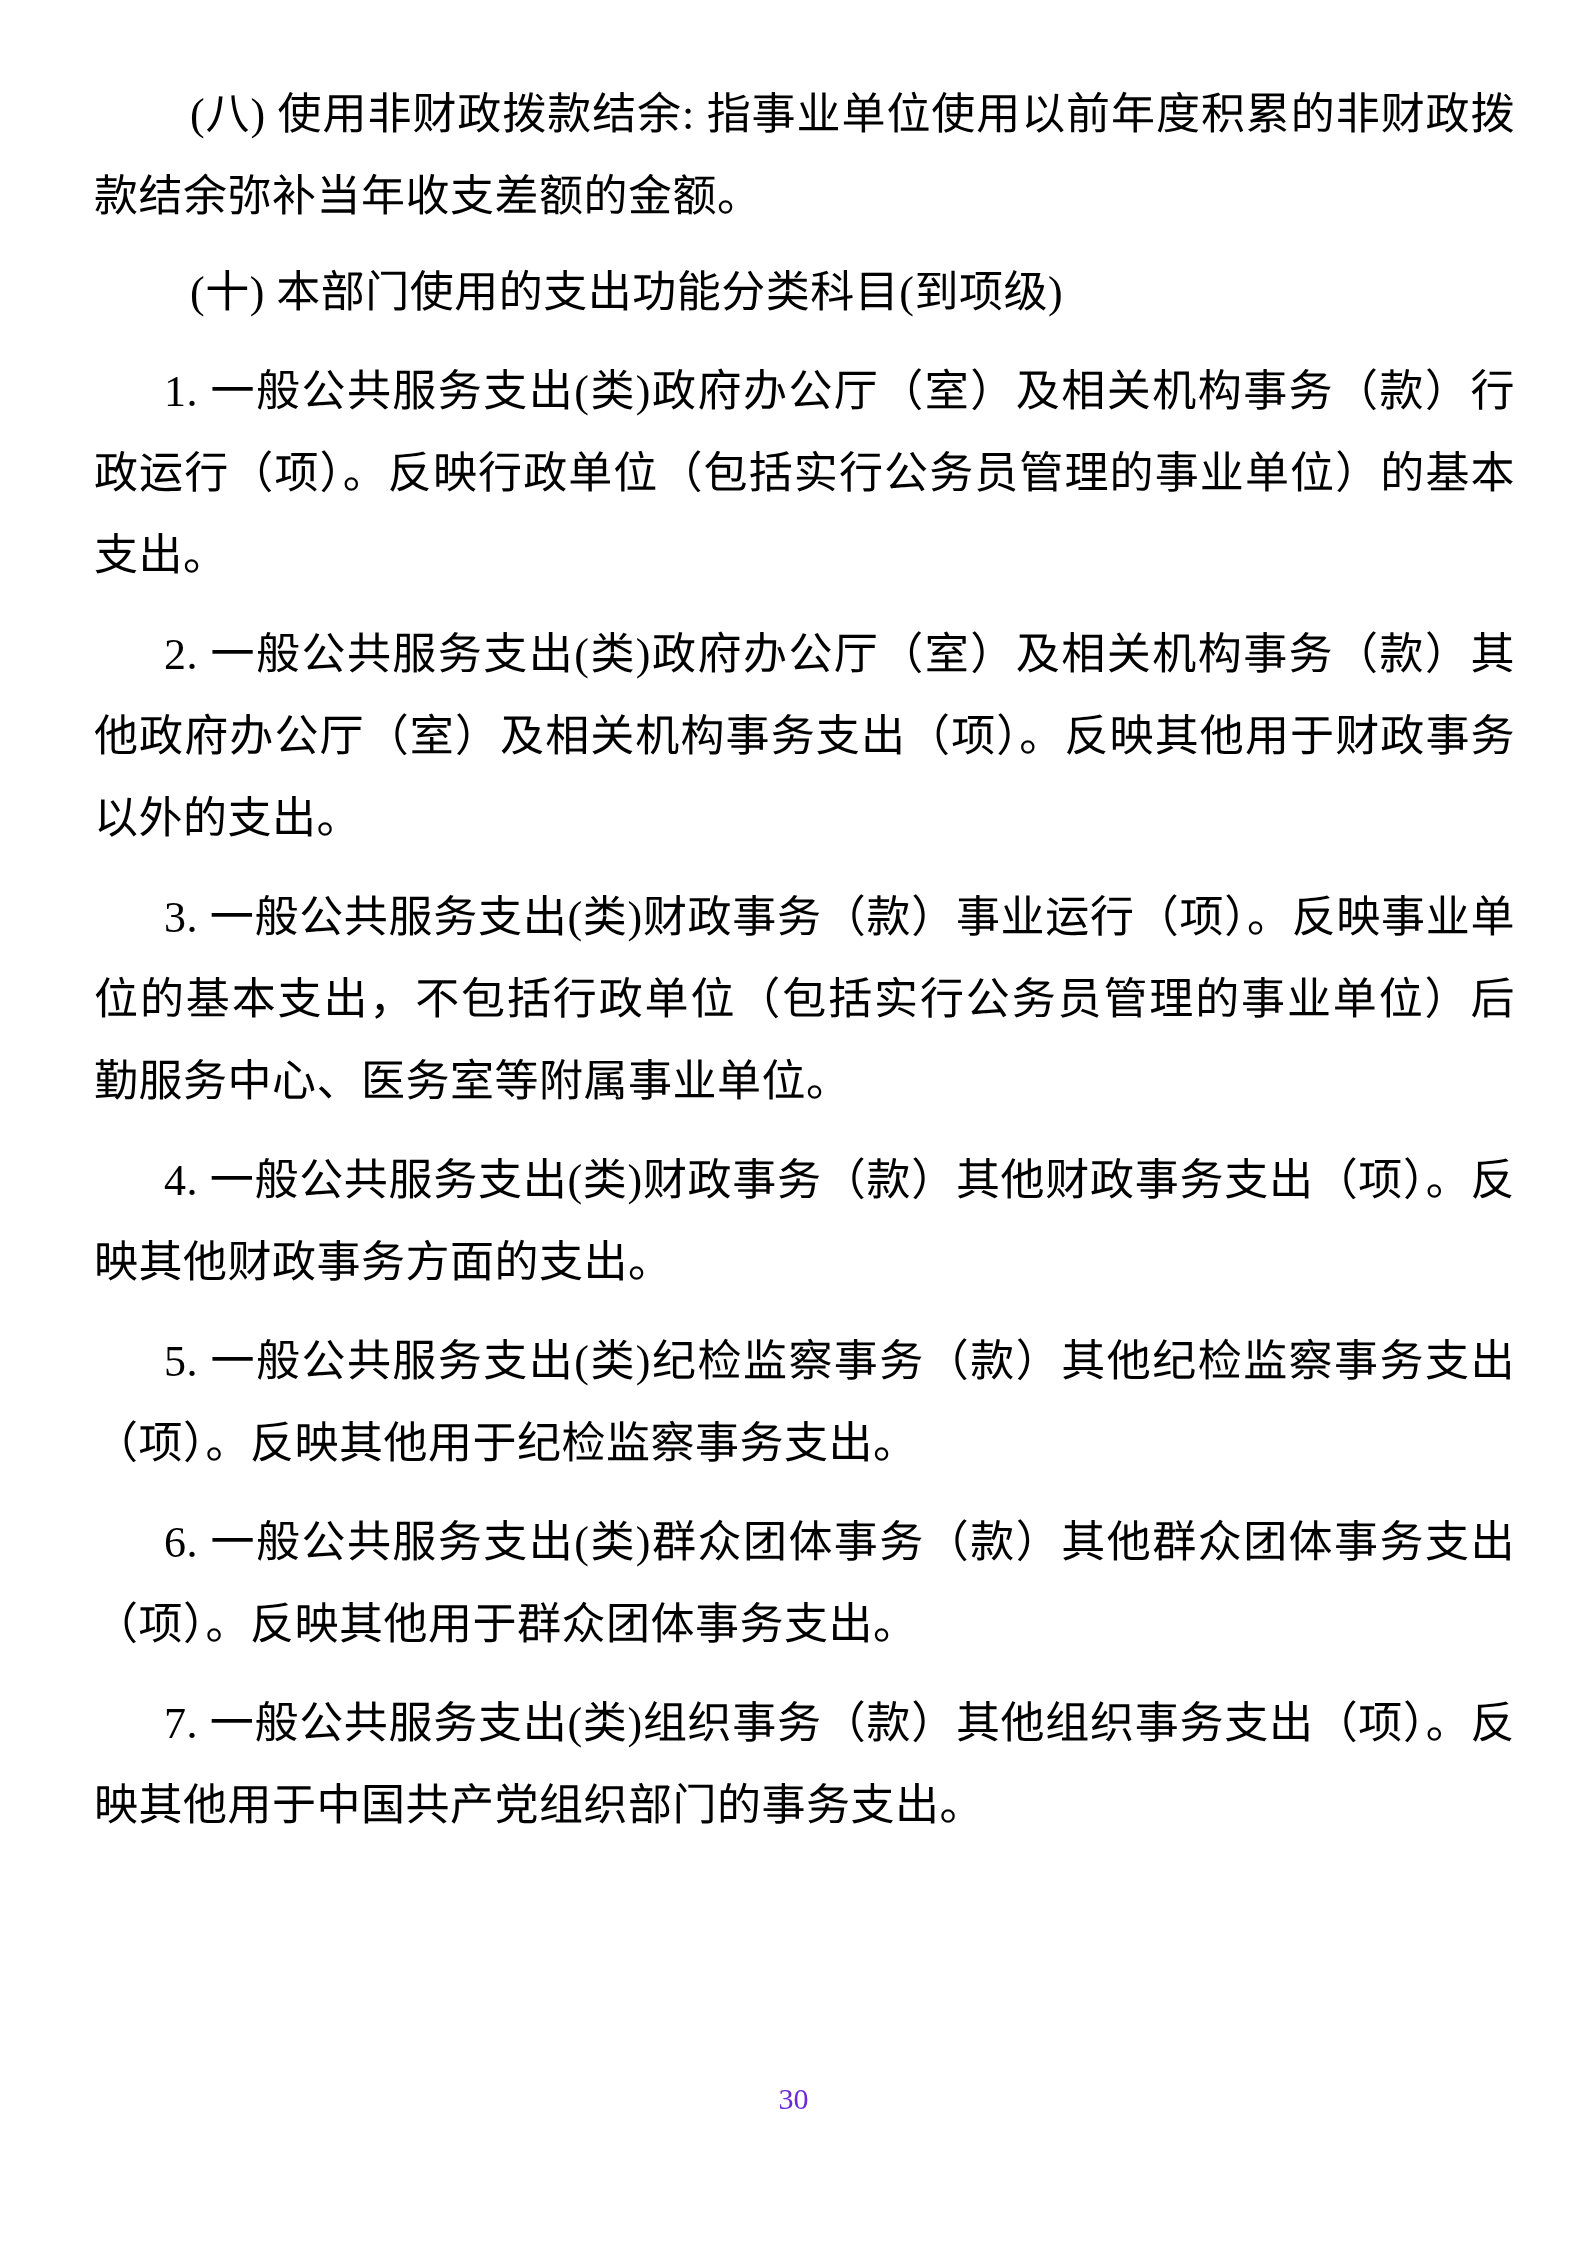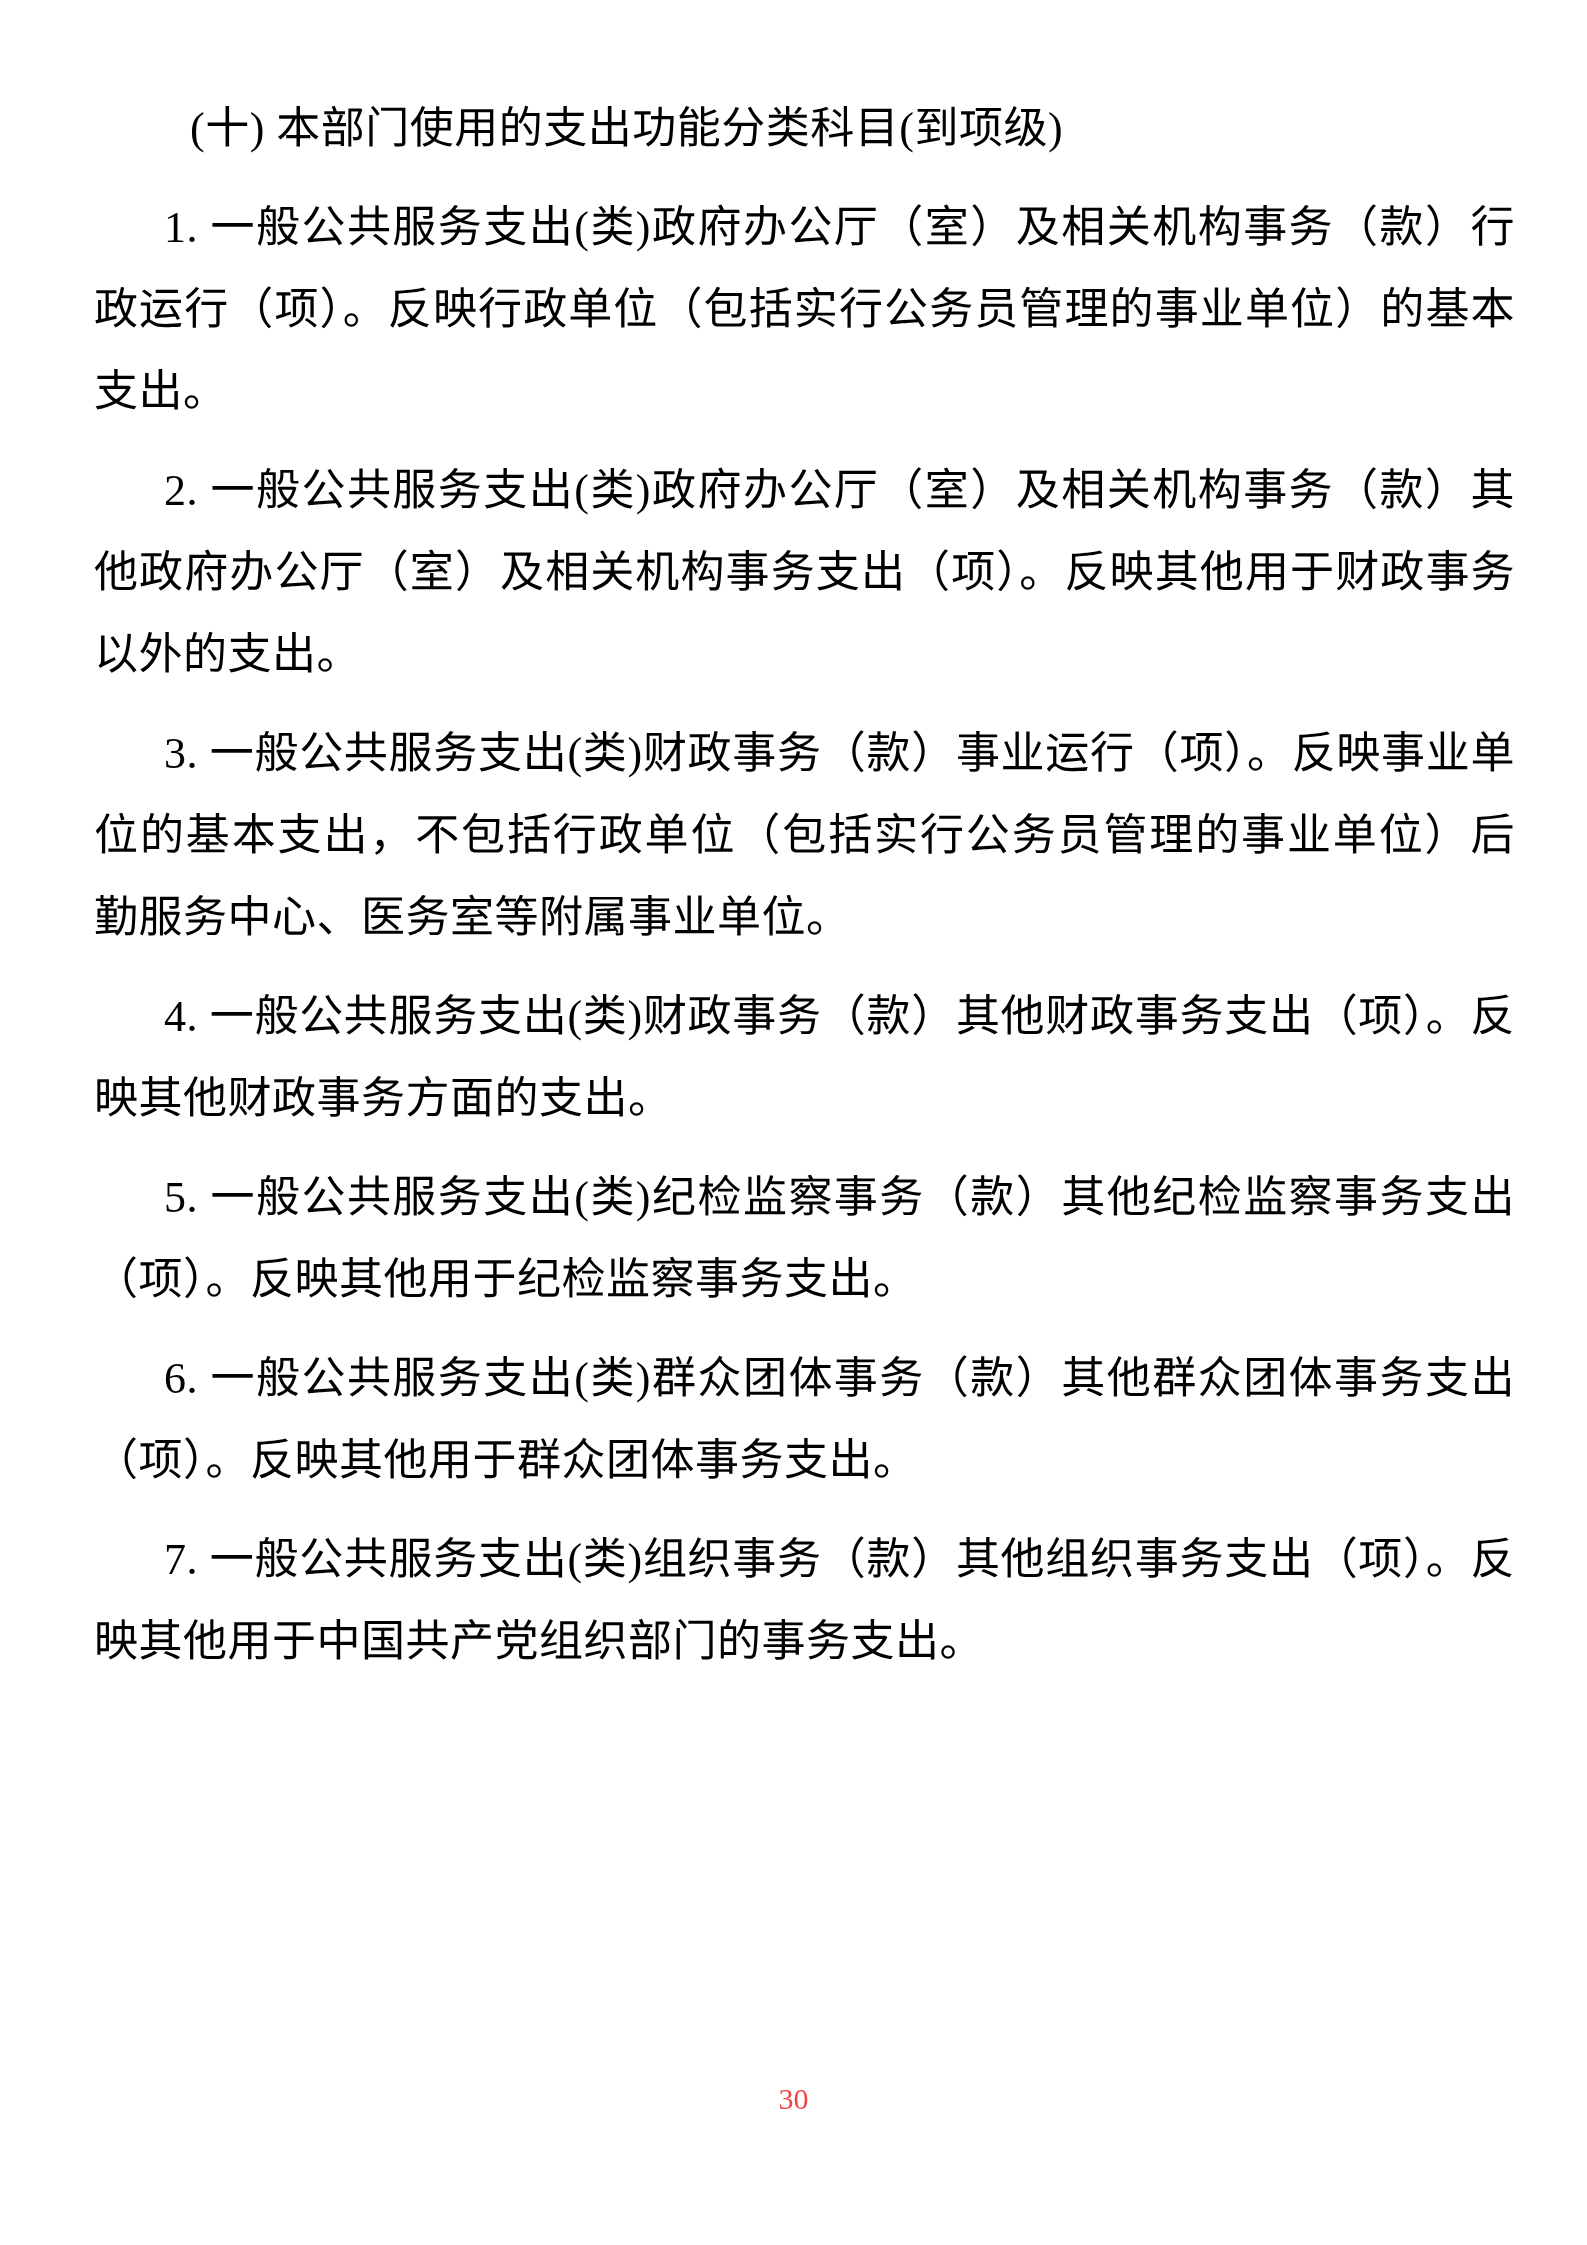--- a/index.html
+++ b/index.html
@@ -43,28 +43,29 @@
     margin-top: 17px;
   }
   .page-number {
     position: absolute;
     top: 2082px;
     left: 0;
     width: 100%;
     text-align: center;
     font-size: 30px;
     line-height: 34px;
-    color: #ef4444;
+    color: #6d28d9;
   }
 </style>
 </head>
 <body>
 
 <div class="page">
   <div class="content">
+    <p class="p-def">(八) 使用非财政拨款结余: 指事业单位使用以前年度积累的非财政拨款结余弥补当年收支差额的金额。</p>
     <p class="p-head">(十) 本部门使用的支出功能分类科目(到项级)</p>
     <p class="p-num">1. 一般公共服务支出(类)政府办公厅（室）及相关机构事务（款）行政运行（项）。反映行政单位（包括实行公务员管理的事业单位）的基本支出。</p>
     <p class="p-num">2. 一般公共服务支出(类)政府办公厅（室）及相关机构事务（款）其他政府办公厅（室）及相关机构事务支出（项）。反映其他用于财政事务以外的支出。</p>
     <p class="p-num">3. 一般公共服务支出(类)财政事务（款）事业运行（项）。反映事业单位的基本支出，不包括行政单位（包括实行公务员管理的事业单位）后勤服务中心、医务室等附属事业单位。</p>
     <p class="p-num">4. 一般公共服务支出(类)财政事务（款）其他财政事务支出（项）。反映其他财政事务方面的支出。</p>
     <p class="p-num">5. 一般公共服务支出(类)纪检监察事务（款）其他纪检监察事务支出（项）。反映其他用于纪检监察事务支出。</p>
     <p class="p-num">6. 一般公共服务支出(类)群众团体事务（款）其他群众团体事务支出（项）。反映其他用于群众团体事务支出。</p>
     <p class="p-num">7. 一般公共服务支出(类)组织事务（款）其他组织事务支出（项）。反映其他用于中国共产党组织部门的事务支出。</p>
   </div>
 

